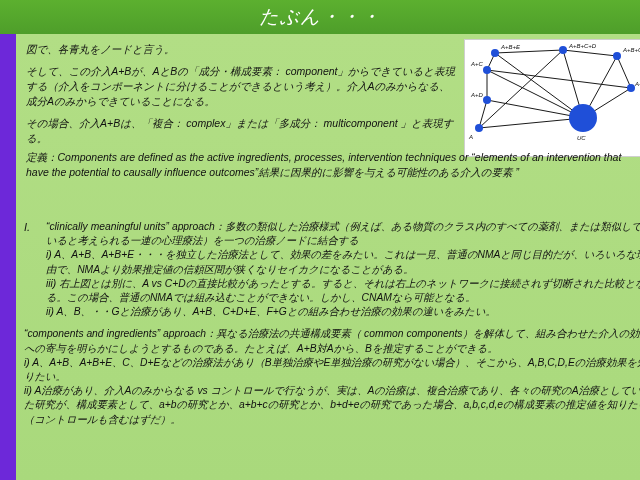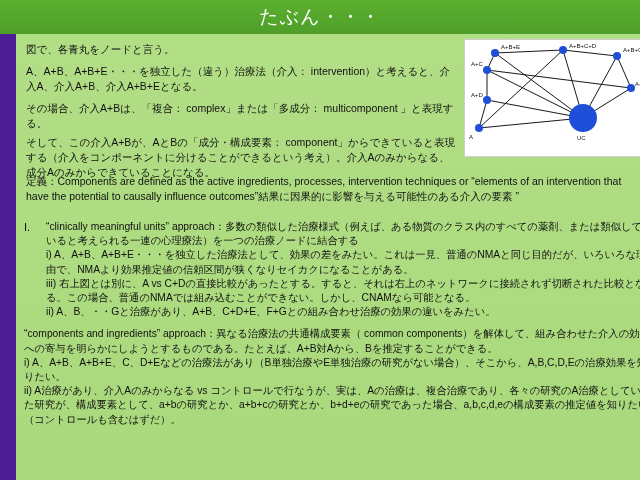--- a/index.html
+++ b/index.html
@@ -11,21 +11,22 @@
     height: 480px;
     background: #ffffff;
     font-family: "Liberation Sans", sans-serif;
     overflow: hidden;
   }
   .slide {
     position: relative;
     width: 640px;
     height: 480px;
     box-sizing: border-box;
-    background: #4c1d95;
+    background: #6d28d9;
+    font-style: italic;
   }
   .title-bar {
     position: absolute;
     left: 0;
     top: 0;
     width: 640px;
     height: 34px;
     background: #55a630;
     background: linear-gradient(180deg, #5cb02f 0%, #4e9e2a 100%);
     color: #ffffff;
@@ -56,21 +57,21 @@
     color: #111111;
     line-height: 15px;
     margin-bottom: 7px;
   }
   .para.tight {
     margin-bottom: 4px;
   }
   .defs {
     position: absolute;
     left: 10px;
-    top: 140px;
+    top: 116px;
     width: 615px;
     font-size: 10.5px;
     color: #111111;
     line-height: 14.5px;
   }
   .numbered {
     position: absolute;
     left: 8px;
     top: 186px;
     width: 626px;
@@ -112,23 +113,22 @@
 <body>
 
 <div class="slide">
 
   <div class="title-bar">たぶん・・・</div>
 
   <div class="body-area">
 
     <div class="upper">
       <div class="para">図で、各青丸をノードと言う。</div>
-      <div class="para">A、A+B、A+B+E・・・を独立した（違う）治療法（介入： intervention）と考えると、介入A、介入A+B、介入A+B+Eとなる。</div>
+      <div class="para">そして、この介入A+Bが、AとBの「成分・構成要素： component」からできていると表現する（介入をコンポーネントに分けることができるという考え）。介入Aのみからなる、成分Aのみからできていることになる。</div>
       <div class="para tight">その場合、介入A+Bは、「複合： complex」または「多成分： multicomponent 」と表現する。</div>
-      <div class="para">そして、この介入A+Bが、AとBの「成分・構成要素： component」からできていると表現する（介入をコンポーネントに分けることができるという考え）。介入Aのみからなる、成分Aのみからできていることになる。</div>
     </div>
 
     <div class="fig">
       <svg width="183" height="116" viewBox="0 0 183 116">
         <g stroke="#1a1a1a" stroke-width="1" fill="none">
           <line x1="22" y1="30" x2="118" y2="78"></line>
           <line x1="30" y1="13" x2="118" y2="78"></line>
           <line x1="98" y1="10" x2="118" y2="78"></line>
           <line x1="152" y1="16" x2="118" y2="78"></line>
           <line x1="166" y1="48" x2="118" y2="78"></line>

